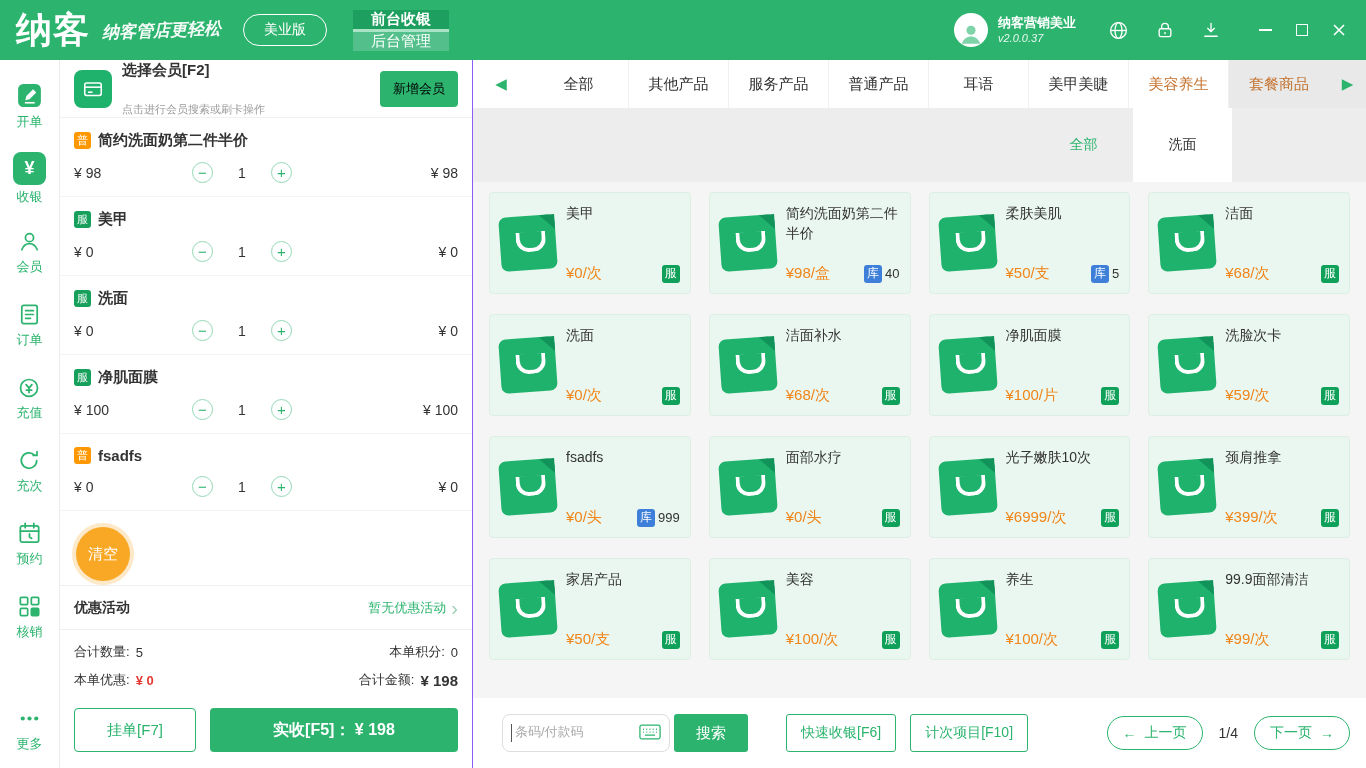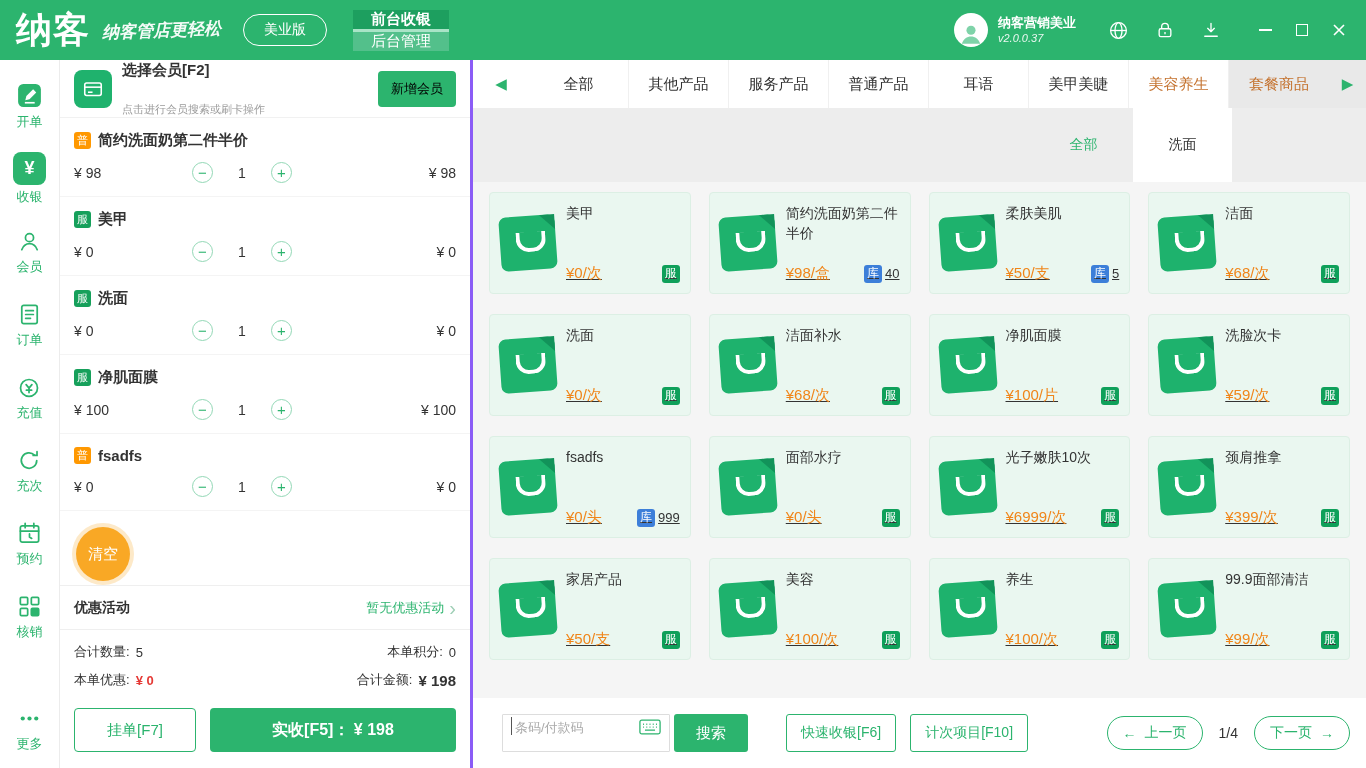--- a/index.html
+++ b/index.html
@@ -29,21 +29,21 @@
   .wclose { cursor:pointer; }
 
   
   .sidebar { position:absolute; left:0; top:60px; width:60px; height:708px; background:#fff; border-right:1px solid #ececec; display:flex; flex-direction:column; align-items:center; padding-top:8px; }
   .snav { width:100%; height:73px; display:flex; flex-direction:column; align-items:center; justify-content:center; gap:5px; color:#2cb46e; font-size:13px; cursor:pointer; }
   .snav .slabel { line-height:1; }
   .cashier-tile { width:33px; height:33px; border-radius:8px; background:#2cb46e; color:#fff; font-size:18px; font-weight:bold; display:flex; align-items:center; justify-content:center; }
   .snav.more { margin-top:auto; margin-bottom:4px; }
 
   
-  .panel { position:absolute; left:60px; top:60px; width:413px; height:708px; background:#fff; border-right:3px solid #8b5cf6; display:flex; flex-direction:column; }
+  .panel { position:absolute; left:60px; top:60px; width:413px; height:708px; background:#fff; border-right:1px solid #8b5cf6; display:flex; flex-direction:column; }
   .mhead { flex:0 0 58px; display:flex; align-items:center; padding:0 14px; border-bottom:1px solid #f1f1f1; }
   .mico { width:38px; height:38px; border-radius:8px; background:#1fb26d; display:flex; align-items:center; justify-content:center; }
   .mtext { flex:1; margin-left:10px; }
   .mtitle { font-size:15px; font-weight:bold; color:#333; }
   .msub { font-size:11px; color:#9b9b9b; margin-top:22px; }
   .addbtn { background:#2cb46e; color:#000000; font-size:13px; border:none; border-radius:4px; padding:9px 13px; cursor:pointer; }
 
   .cartarea { flex:1; overflow:hidden; }
   .citem { border-bottom:1px solid #f4f4f4; padding:13px 14px 13px; }
   .crow1 { display:flex; align-items:center; }
@@ -90,29 +90,29 @@
   .subcat.active { color:#2cb46e; }
   .subcat.tile { background:#fff; }
 
   .grid { display:grid; grid-template-columns:repeat(4,1fr); gap:20px 18px; padding:10px 16px 0; }
   .card { height:102px; background:#eaf7f0; border:1px solid #dcefe4; border-radius:4px; display:flex; padding:10px; cursor:pointer; }
   .bag { width:56px; height:54px; background:#1eb26d; border-radius:7px; position:relative; transform:rotate(-4deg); flex:none; align-self:center; }
   .bag::after { content:""; position:absolute; left:16px; top:16px; width:22px; height:16px; border:4px solid #fff; border-top:0; border-radius:0 0 13px 13px; }
   .bag::before { content:""; position:absolute; right:0; top:0; width:0; height:0; border-style:solid; border-width:0 15px 15px 0; border-color:transparent #12935a transparent transparent; }
   .card-right { flex:1; margin-left:10px; display:flex; flex-direction:column; min-width:0; }
   .pname { font-size:14px; color:#333; line-height:1.45; max-height:41px; overflow:hidden; }
-  .prow { margin-top:auto; display:flex; align-items:center;text-decoration:underline; }
+  .prow { margin-top:auto; display:flex; align-items:center; }
   .pprice { color:#f08519; font-size:15px; white-space:nowrap; }
   .pbadge { margin-left:auto; width:18px; height:18px; background:#0fa05a; border-radius:3px; color:#fff; font-size:12px; display:flex; align-items:center; justify-content:center; flex:none; }
   .stock { margin-left:auto; display:flex; align-items:center; gap:3px; }
   .stock-tag { width:18px; height:18px; background:#3d7fd9; border-radius:3px; color:#fff; font-size:12px; display:flex; align-items:center; justify-content:center; }
   .stock-num { font-size:13px; color:#333; }
 
   .bottombar { margin-top:auto; flex:0 0 70px; background:#fff; display:flex; align-items:center; padding:0 16px 0 29px; }
-  .scan { width:168px; height:38px; border:1px solid #ddd; border-radius:1px; display:flex; align-items:flex-end; padding:16px 8px; background:#fff; }
+  .scan { width:168px; height:38px; border:1px solid #ddd; border-radius:8px; display:flex; align-items:flex-start; padding:9px 8px; background:#fff; }
   .caret { width:1px; height:18px; background:#555; margin-right:3px; flex:none; }
   .scan input { border:none; outline:none; flex:1; font-size:13px; color:#333; min-width:0; font-family:inherit; background:transparent; }
   .scan input::placeholder { color:#aaa; }
   .searchbtn { width:74px; height:38px; background:#2cb46e; color:#fff; border:none; border-radius:3px; font-size:15px; margin-left:4px; cursor:pointer; }
   .obtn { height:38px; border:1px solid #2cb46e; color:#2cb46e; background:#fff; border-radius:3px; font-size:14px; padding:0 14px; cursor:pointer; }
   .obtn.quick { margin-left:38px; }
   .obtn.count { margin-left:14px; }
   .pager { margin-left:auto; display:flex; align-items:center; gap:16px; }
   .pagebtn { height:34px; border:1px solid #2cb46e; border-radius:17px; color:#2cb46e; background:#fff; display:flex; align-items:center; gap:8px; padding:0 15px; font-size:14px; cursor:pointer; }
   .pageno { font-size:14px; color:#333; }

